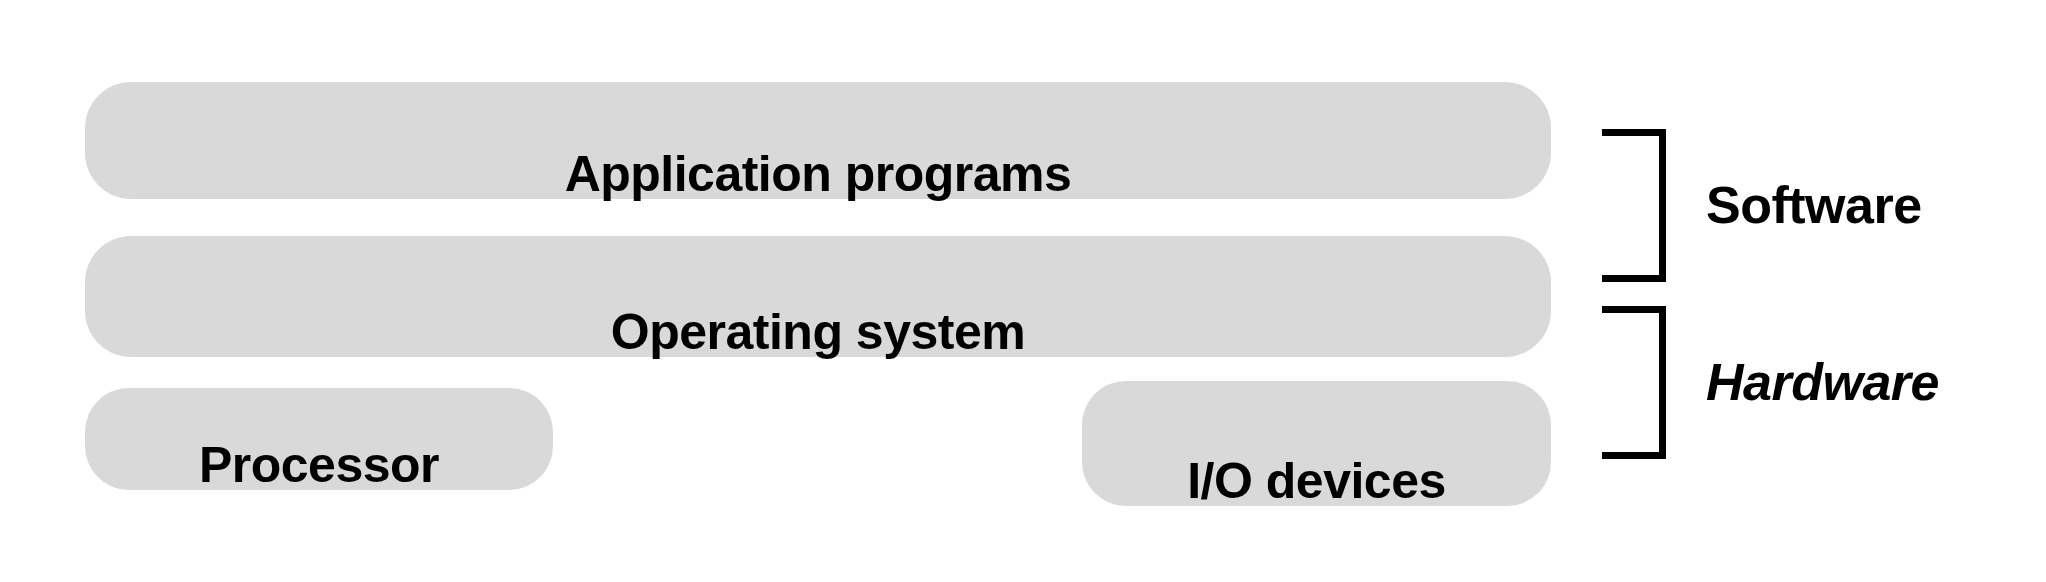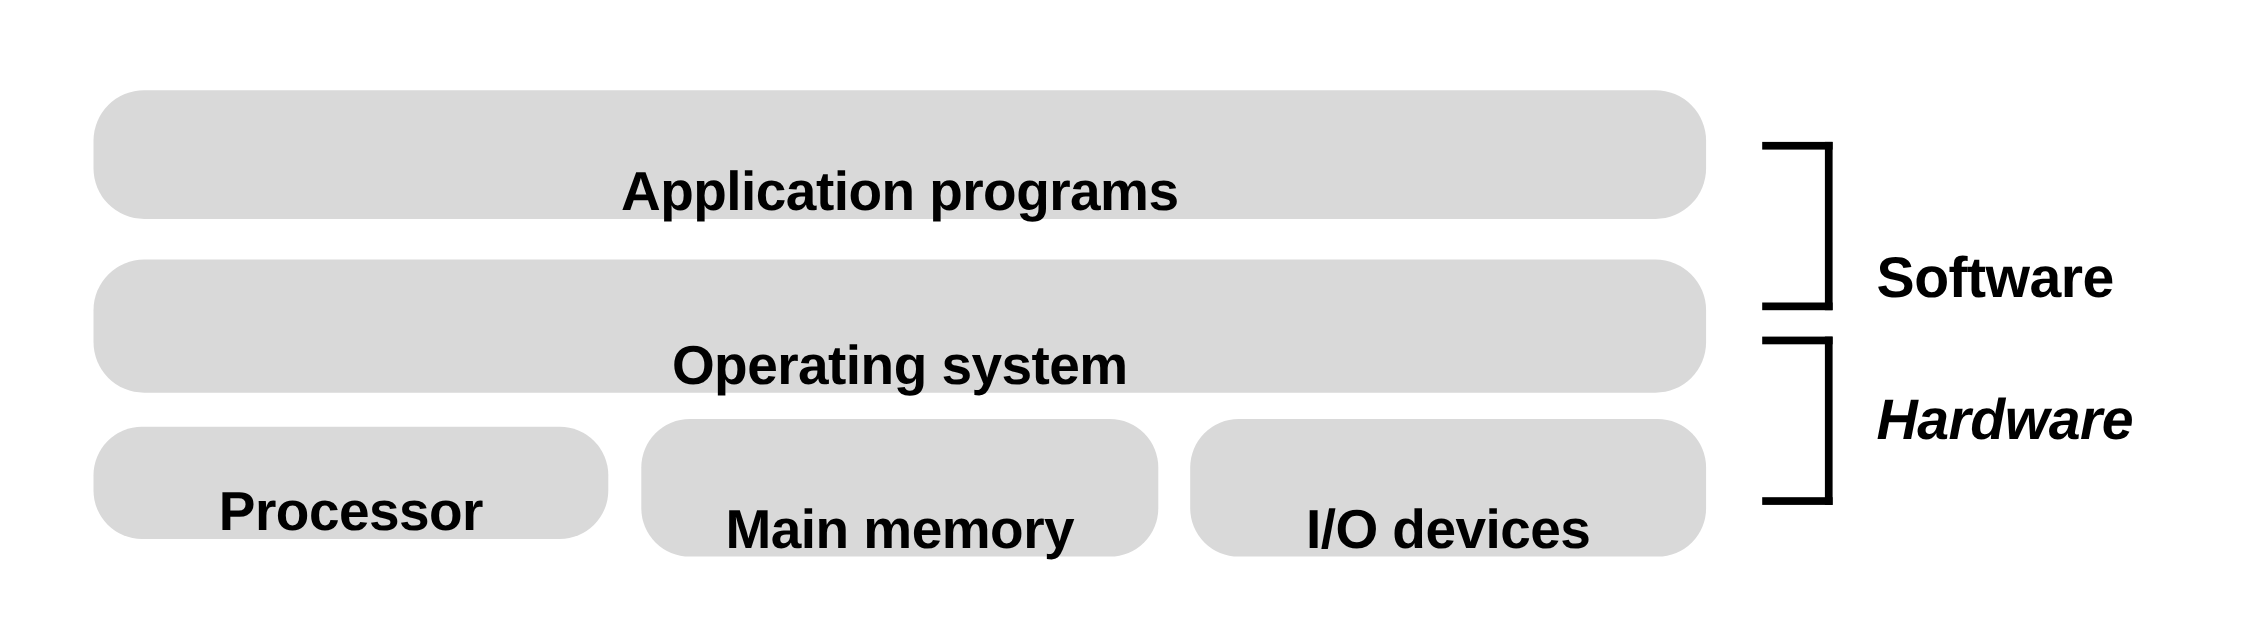--- a/index.html
+++ b/index.html
@@ -94,43 +94,40 @@
   .group-label {
     position: absolute;
     left: 1706px;
     font-size: 52px;
     font-weight: bold;
     color: #000000;
     line-height: 1;
     white-space: nowrap;
     letter-spacing: -0.5px;
   }
-  #group-label-software { top: 179px; margin-top: 48px; }
+  #group-label-software { top: 179px; }
   #group-label-hardware { top: 356px; font-style: italic; }
 </style>
 </head>
 <body>
 
 <div id="canvas">
 
   <div class="layer-box" id="box-application">
     <span class="layer-label">Application programs</span>
   </div>
 
   <div class="layer-box" id="box-operating-system">
     <span class="layer-label">Operating system</span>
   </div>
 
   <div class="layer-box" id="box-processor">
     <span class="layer-label">Processor</span>
   </div>
 
-  <div class="layer-box" id="box-main-memory">
-    <span class="layer-label">Main memory</span>
-  </div>
 
   <div class="layer-box" id="box-io-devices">
     <span class="layer-label">I/O devices</span>
   </div>
 
   <div class="bracket" id="bracket-software"></div>
 
   <div class="bracket" id="bracket-hardware"></div>
 
   <div class="group-label" id="group-label-software">Software</div>

